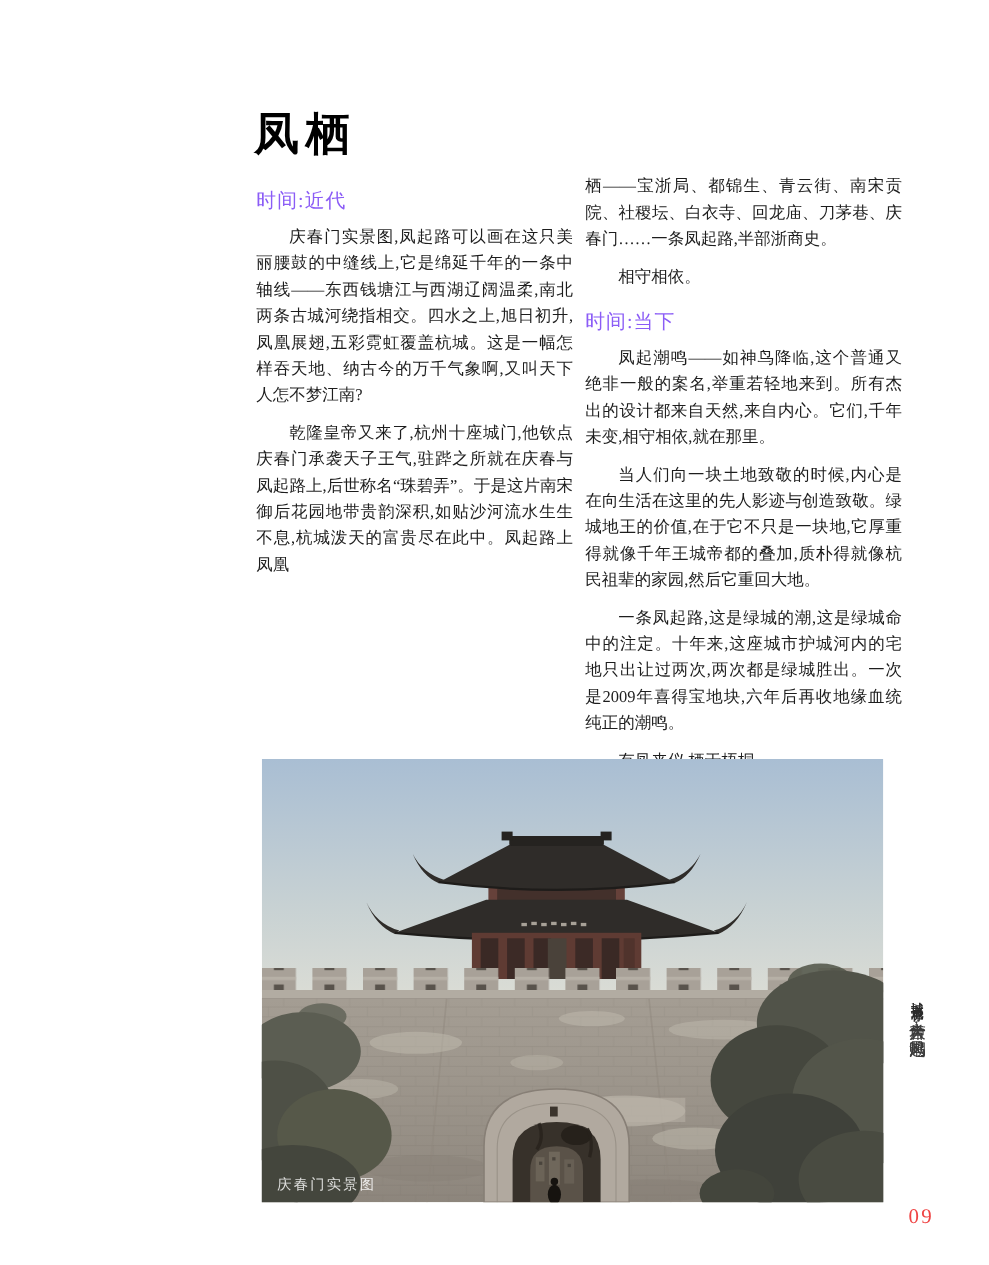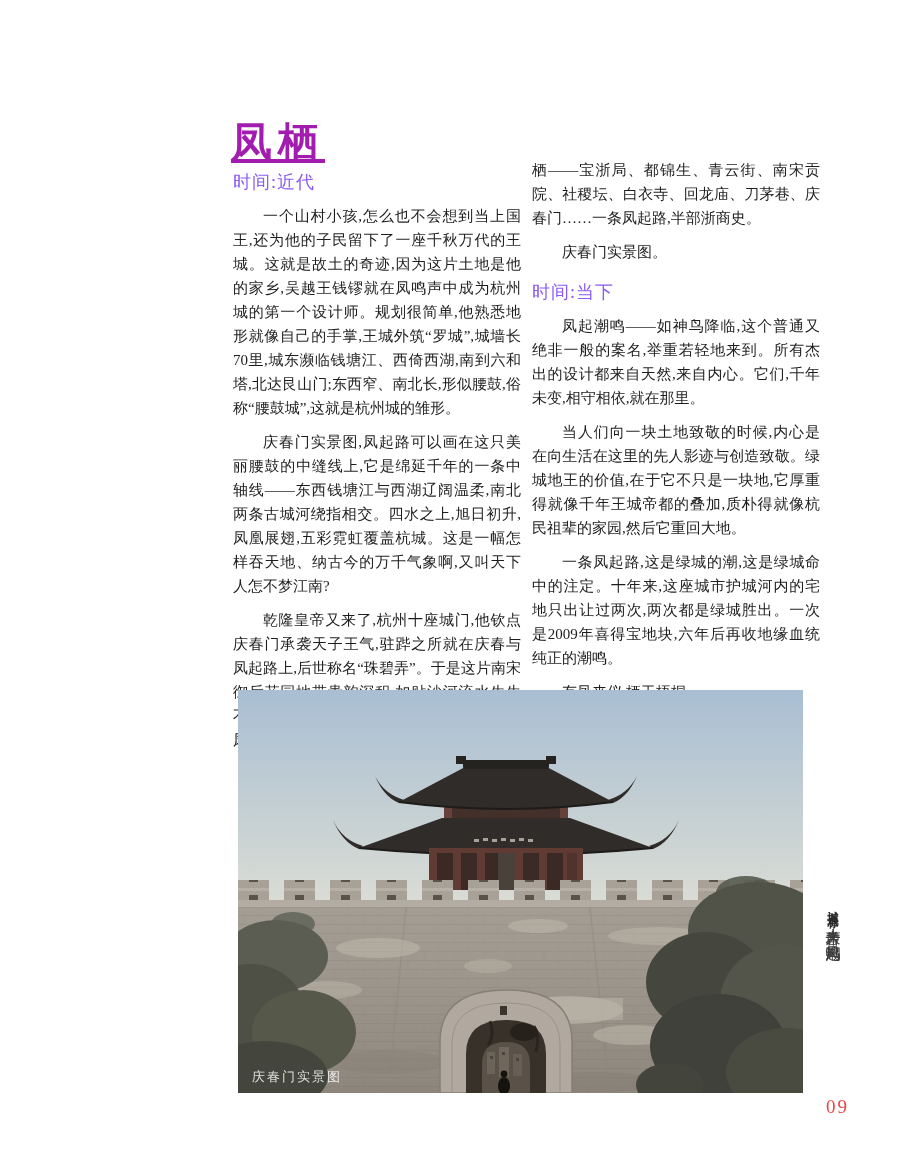--- a/index.html
+++ b/index.html
@@ -3,22 +3,22 @@
 <meta charset="utf-8">
 <style>
   html,body{margin:0;padding:0;}
   body{
     width:899px;height:1150px;background:#ffffff;position:relative;overflow:hidden;
     font-family:"Liberation Serif","DejaVu Serif",serif;color:#1d1d1d;
     -webkit-font-smoothing:antialiased;
   }
   .page{position:absolute;inset:0;}
   .title{
-    position:absolute;left:231px;top:115px;margin:0;
-    font-size:41px;font-weight:600;letter-spacing:6px;color:#a21caf;text-decoration:underline;
+    position:absolute;left:231px;top:94px;margin:0;
+    font-size:41px;font-weight:600;letter-spacing:6px;color:#000000;
   }
   .col{
     position:absolute;width:288px;font-size:15px;line-height:24px;
     text-align:justify;text-justify:inter-ideograph;
   }
   .col-left{left:233px;top:170px;}
   .col-right{left:532px;top:158px;}
   .section-heading{
     font-size:18px;font-weight:normal;letter-spacing:1px;margin:0 0 10px 0;color:#8b5cf6;
   }
@@ -44,28 +44,27 @@
 </style>
 </head>
 <body>
 
 <div class="page">
 
   <h1 class="title">凤栖</h1>
 
   <section class="col col-left">
     <h2 class="section-heading">时间:近代</h2>
-    <p>一个山村小孩,怎么也不会想到当上国王,还为他的子民留下了一座千秋万代的王城。这就是故土的奇迹,因为这片土地是他的家乡,吴越王钱镠就在凤鸣声中成为杭州城的第一个设计师。规划很简单,他熟悉地形就像自己的手掌,王城外筑“罗城”,城墙长70里,城东濒临钱塘江、西倚西湖,南到六和塔,北达艮山门;东西窄、南北长,形似腰鼓,俗称“腰鼓城”,这就是杭州城的雏形。</p>
     <p>庆春门实景图,凤起路可以画在这只美丽腰鼓的中缝线上,它是绵延千年的一条中轴线——东西钱塘江与西湖辽阔温柔,南北两条古城河绕指相交。四水之上,旭日初升,凤凰展翅,五彩霓虹覆盖杭城。这是一幅怎样吞天地、纳古今的万千气象啊,又叫天下人怎不梦江南?</p>
     <p>乾隆皇帝又来了,杭州十座城门,他钦点庆春门承袭天子王气,驻跸之所就在庆春与凤起路上,后世称名“珠碧弄”。于是这片南宋御后花园地带贵韵深积,如贴沙河流水生生不息,杭城泼天的富贵尽在此中。凤起路上凤凰</p>
   </section>
 
   <section class="col col-right">
     <p class="cont">栖——宝浙局、都锦生、青云街、南宋贡院、社稷坛、白衣寺、回龙庙、刀茅巷、庆春门……一条凤起路,半部浙商史。</p>
-    <p>庆春门实景图。</p>
+    <p>相守相依。</p>
     <h2 class="section-heading mid">时间:当下</h2>
     <p>凤起潮鸣——如神鸟降临,这个普通又绝非一般的案名,举重若轻地来到。所有杰出的设计都来自天然,来自内心。它们,千年未变,相守相依,就在那里。</p>
     <p>当人们向一块土地致敬的时候,内心是在向生活在这里的先人影迹与创造致敬。绿城地王的价值,在于它不只是一块地,它厚重得就像千年王城帝都的叠加,质朴得就像杭民祖辈的家园,然后它重回大地。</p>
     <p>一条凤起路,这是绿城的潮,这是绿城命中的注定。十年来,这座城市护城河内的宅地只出让过两次,两次都是绿城胜出。一次是2009年喜得宝地块,六年后再收地缘血统纯正的潮鸣。</p>
     <p>有凤来仪,栖于梧桐。</p>
   </section>
 
   <figure class="photo-wrap">
     <svg viewBox="0 0 565 403" width="565" height="403" xmlns="http://www.w3.org/2000/svg">
       <defs>

